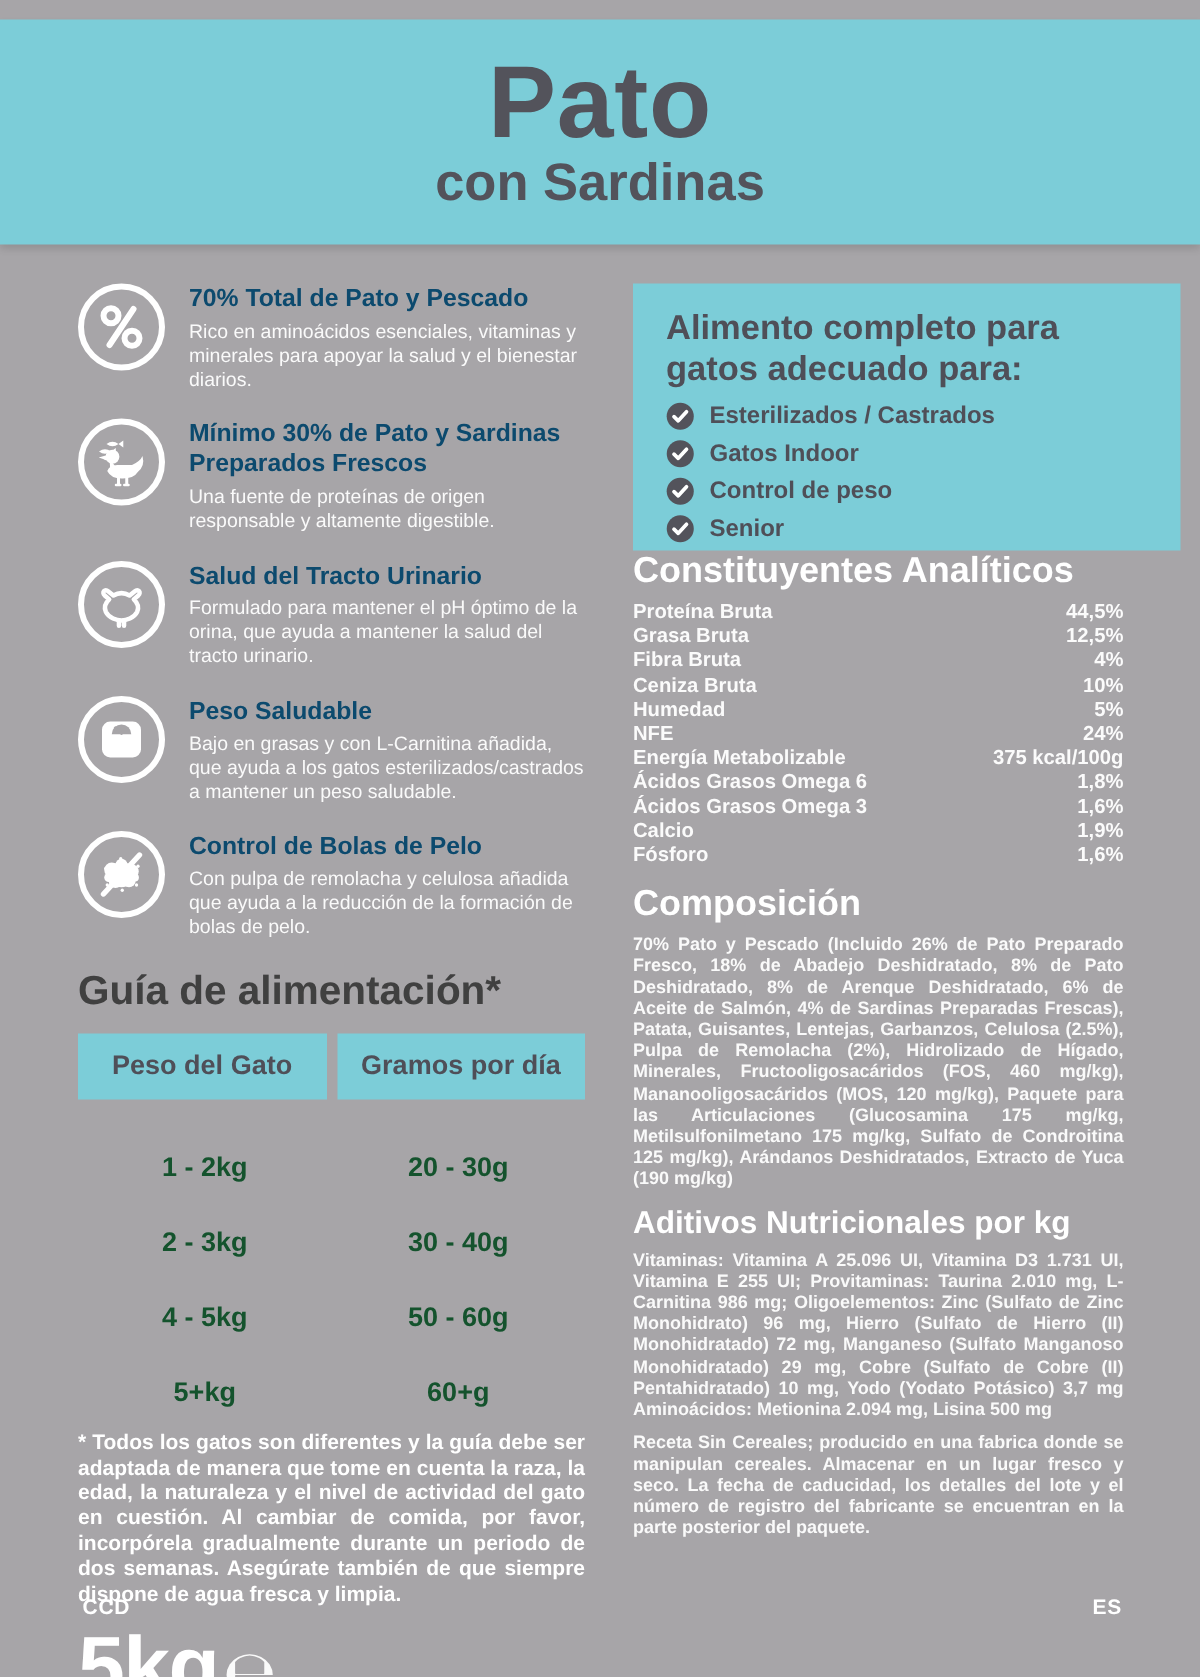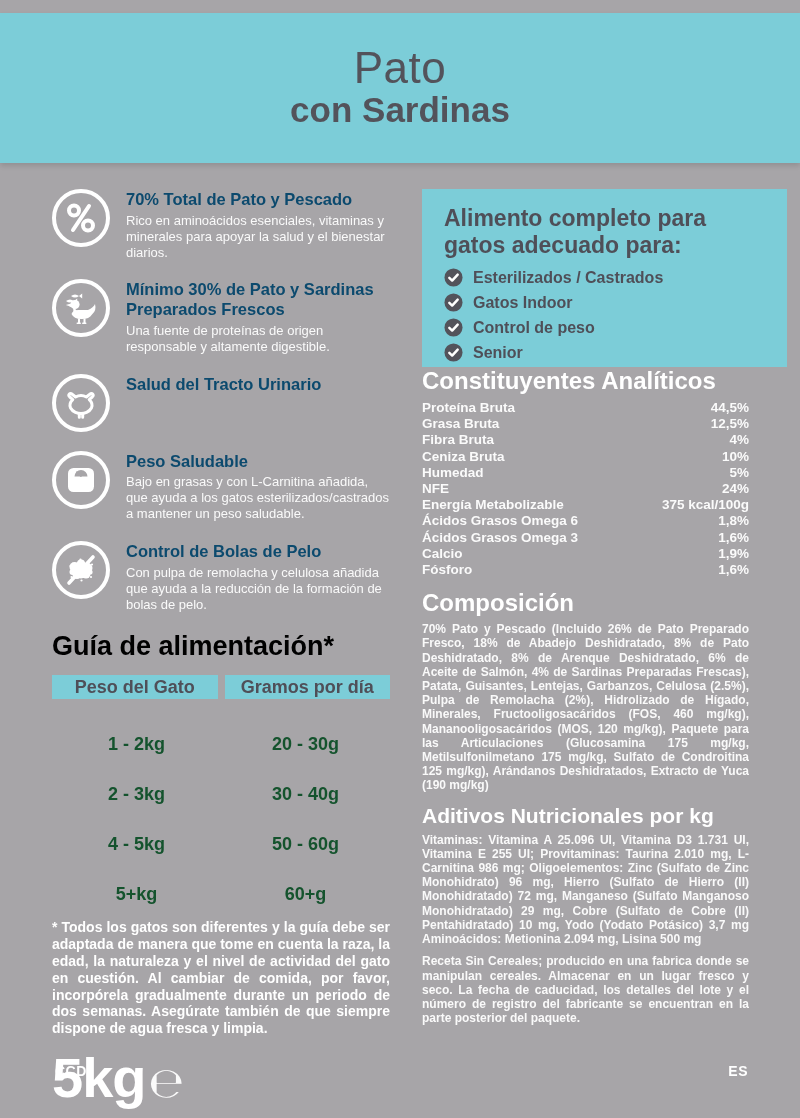--- a/index.html
+++ b/index.html
@@ -2,40 +2,40 @@
 <html><head>
 <meta charset="utf-8">
 <style>
   * { margin:0; padding:0; box-sizing:border-box; }
   html,body { background:#a7a5a8; }
   body { font-family:"Liberation Sans","DejaVu Sans",sans-serif; }
   .page { position:relative; width:800px; height:1118px; background:#a7a5a8; overflow:hidden; padding-top:13px; }
 
   
   .banner { height:150px; background:#7ccdd8; display:flex; flex-direction:column; align-items:center; justify-content:center; color:#53535b; box-shadow:0 3px 5px rgba(0,0,0,0.12); }
-  .banner .title { font-size:44px; font-weight:400; line-height:1.02; letter-spacing:0.5px; }
+  .banner .title { font-size:68px; font-weight:700; line-height:1.02; letter-spacing:0.5px; }
   .banner .subtitle { font-size:35px; font-weight:700; line-height:1.1; }
 
   
   .content { display:flex; padding:26px 13px 0 52px; }
   .left-col { width:338px; flex:none; }
   .col-gap { width:32px; flex:none; }
   .right-col { width:365px; flex:none; }
 
   
   .feature { display:flex; align-items:flex-start; gap:16px; margin-bottom:19px; }
   .icon-circle { width:58px; height:58px; flex:none; border:4px solid #fff; border-radius:50%; display:flex; align-items:center; justify-content:center; }
   .feature-text { padding-top:1px; }
   .feature-title { font-size:16.5px; font-weight:700; color:#0c4a6e; line-height:1.2; margin-bottom:3px; }
   .feature-body { font-size:13px; font-weight:400; color:rgba(255,255,255,0.94); line-height:1.22; }
 
   
-  .guide-title { font-size:27px; font-weight:700; color:#000000; margin:14px 0 13px; }
+  .guide-title { font-size:27px; font-weight:700; color:#404040; margin:14px 0 13px; }
   .guide-header { display:flex; gap:7px; }
-  .guide-header .hcell { flex:1; background:#7ccdd8; color:#4f4f58; font-size:18px; font-weight:700; text-align:center; height:24px; display:flex; align-items:center; justify-content:center; }
+  .guide-header .hcell { flex:1; background:#7ccdd8; color:#4f4f58; font-size:18px; font-weight:700; text-align:center; height:44px; display:flex; align-items:center; justify-content:center; }
   .guide-rows { margin-top:9px; }
   .guide-row { display:flex; }
   .guide-row .cell { flex:1; text-align:center; color:#14532d; font-size:18px; font-weight:700; line-height:27px;margin-top:23px; }
   .footnote { margin-top:11px; font-size:14px; font-weight:700; color:#fff; line-height:1.2; text-align:justify; }
   .weight { margin-top:8px; color:#fff; display:flex; align-items:baseline;text-align:center; }
   .weight .kg { font-size:56px; font-weight:700; letter-spacing:-1px; }
   .weight .esign { font-size:42px; font-weight:400; margin-left:3px; opacity:0.95; font-family:"DejaVu Sans",sans-serif; }
 
   
   .suit-box { background:#7ccdd8; height:178px; padding:16px 22px; overflow:hidden; }
@@ -111,20 +111,21 @@
 
       <div class="feature">
         <span class="icon-circle">
           <svg width="36" height="36" viewBox="0 0 36 36" fill="none" stroke="#fff" stroke-width="3" stroke-linecap="round" stroke-linejoin="round">
             <path d="M9.5 9.5 C6.8 7.2 4.6 9.8 6.8 12 L9.8 14.6 C7.2 17 6.2 20 7.6 23 C9.6 27 15 28.6 18 28.6 C21 28.6 26.4 27 28.4 23 C29.8 20 28.8 17 26.2 14.6 L29.2 12 C31.4 9.8 29.2 7.2 26.5 9.5 L23.4 12 C20 10 16 10 12.6 12 Z"></path>
             <path d="M16.3 28.6 L16.3 32.2 M19.7 28.6 L19.7 32.2"></path>
           </svg>
         </span>
         <div class="feature-text">
           <div class="feature-title">Salud del Tracto Urinario</div>
+          <div class="feature-body">Formulado para mantener el pH óptimo de la orina, que ayuda a mantener la salud del tracto urinario.</div>
         </div>
       </div>
 
       <div class="feature">
         <span class="icon-circle">
           <svg width="36" height="36" viewBox="0 0 36 36">
             <rect x="5" y="6" width="26" height="24" rx="5.5" fill="#fff"></rect>
             <path d="M11.5 14.5 A6.5 6.5 0 0 1 24.5 14.5 Z" fill="#a7a5a8"></path>
             <line x1="18" y1="14" x2="14" y2="10.2" stroke="#a7a5a8" stroke-width="1.8" stroke-linecap="round"></line>
           </svg>

